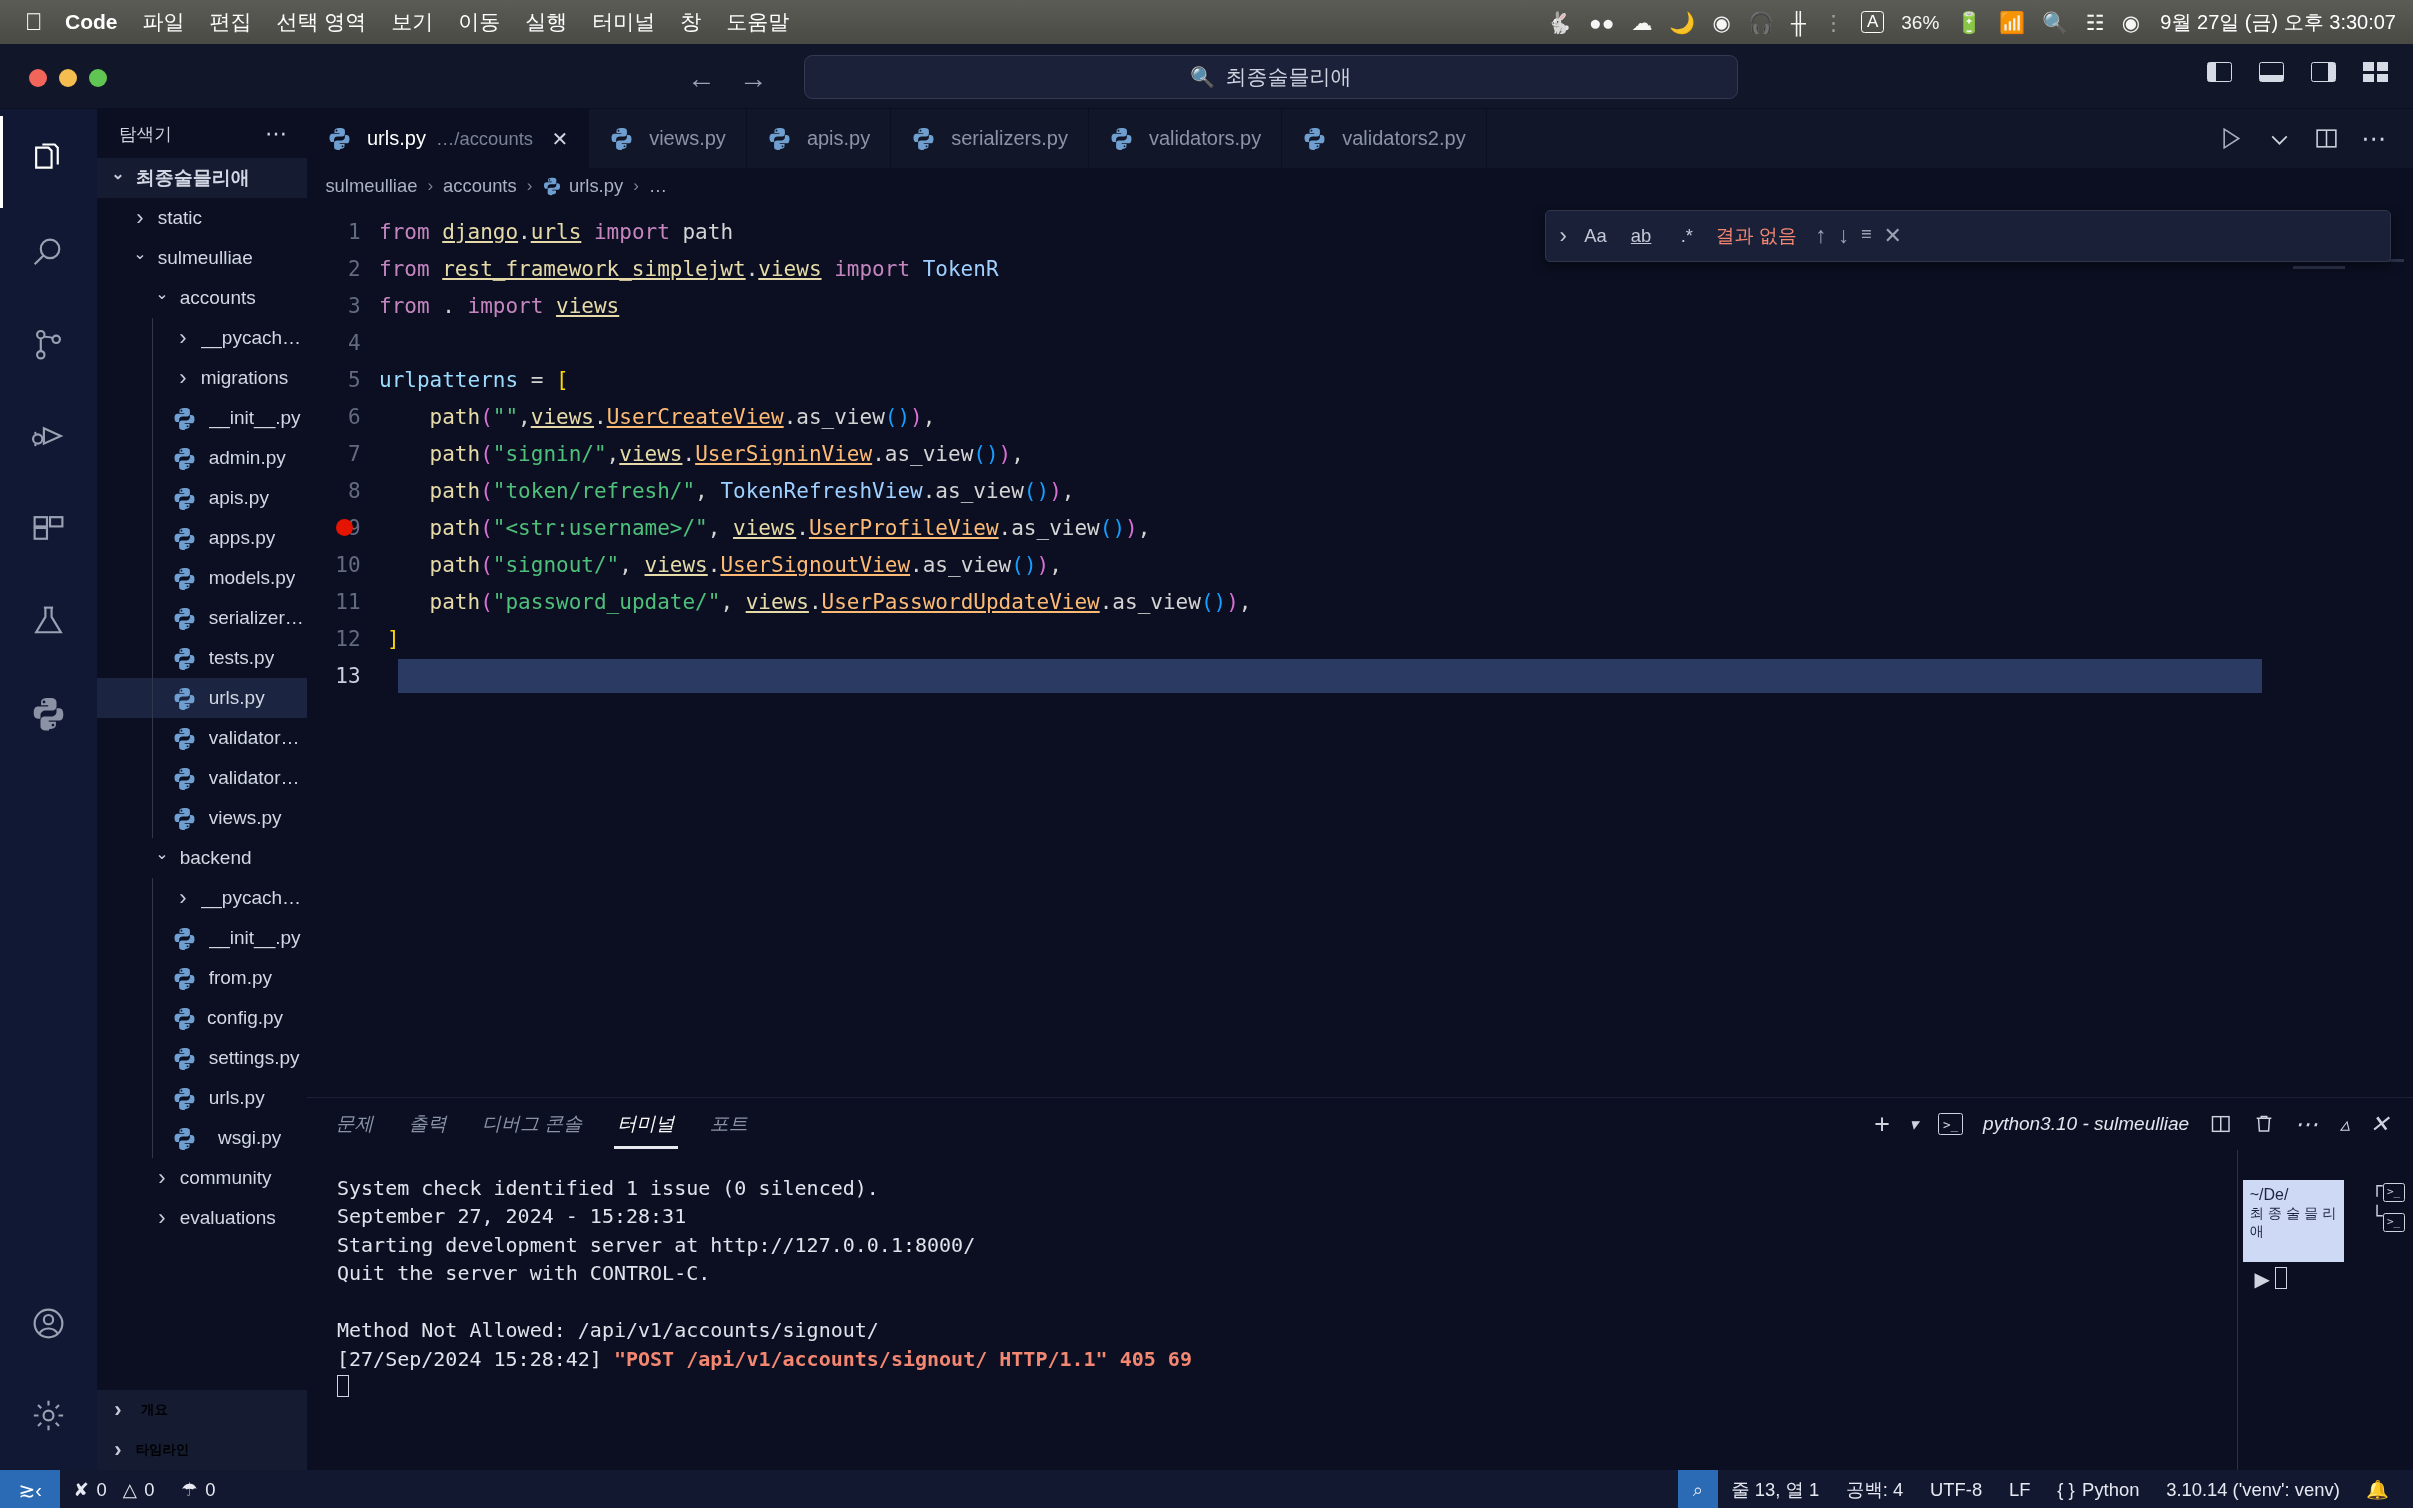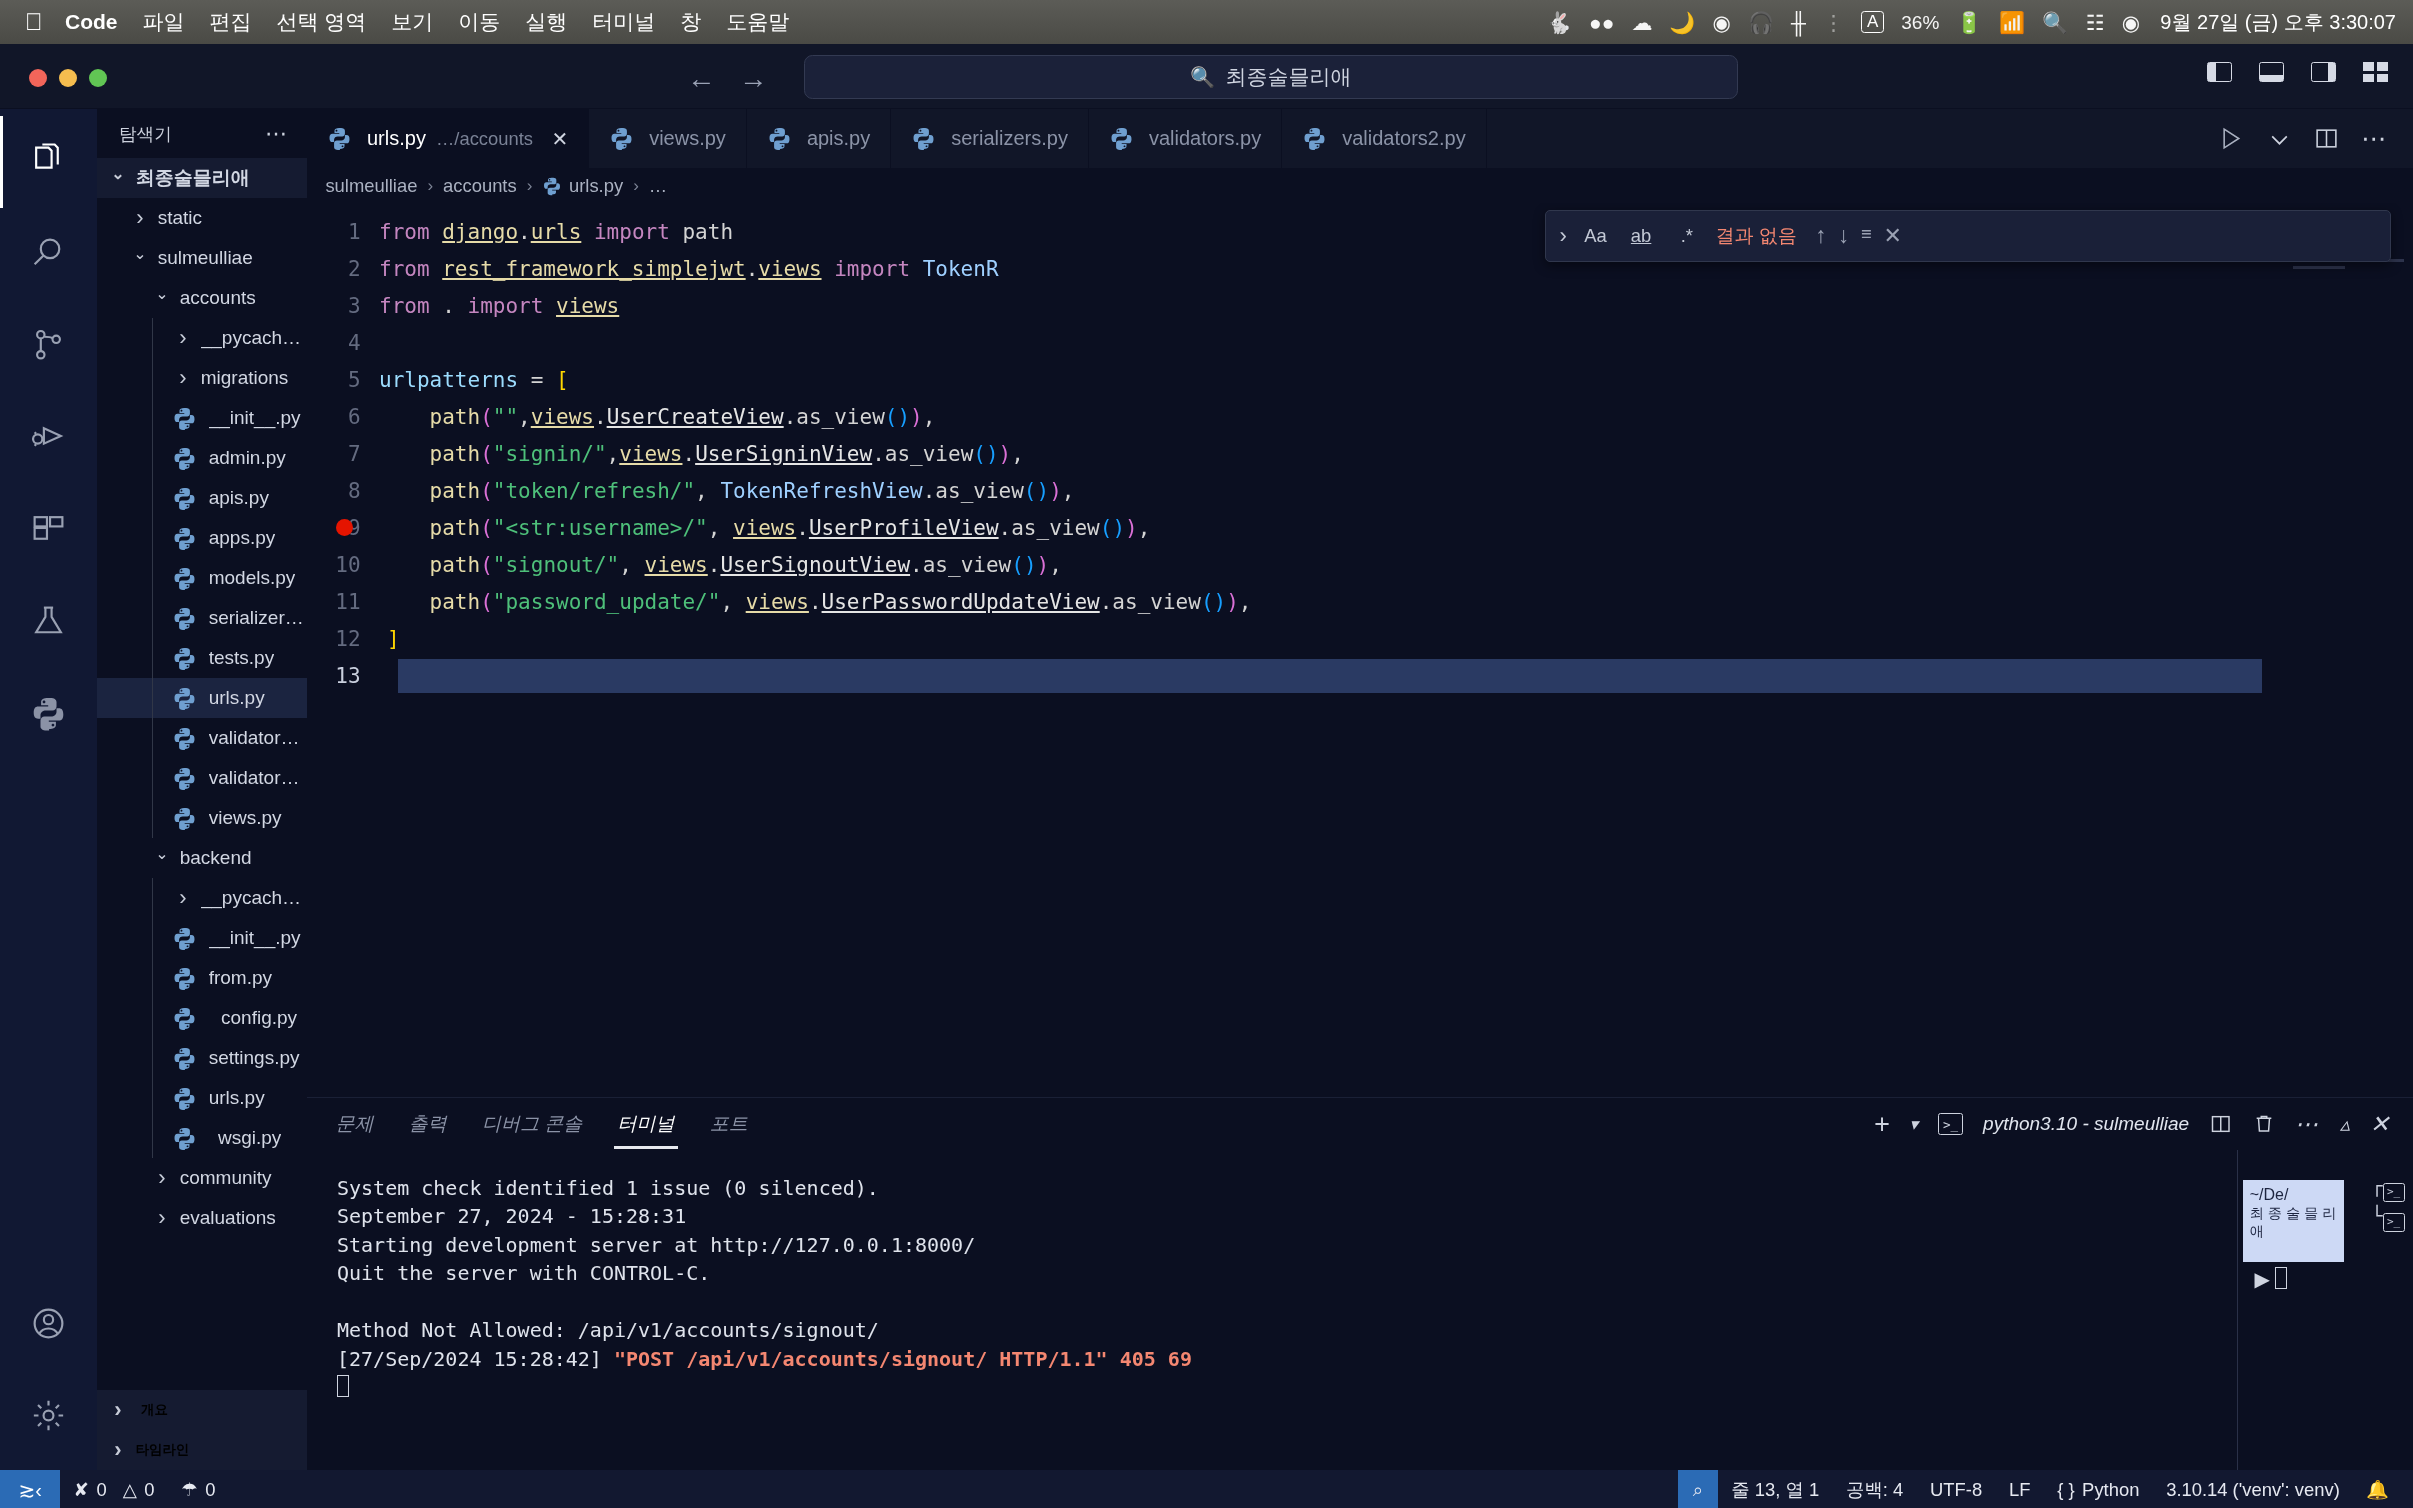--- a/index.html
+++ b/index.html
@@ -122,21 +122,21 @@
   .ccode { white-space:pre; }
   .bp { position:absolute; left: 28.5px; width: 17px; height:17px; border-radius:50%; background:#e51400; }
   .selline { position:absolute; background:#2a3a63; }
 
   
   .t-kw   { color:#c586c0; }
   .t-mod  { color:#e6dba8; text-decoration: underline; }
   .t-var  { color:#9cdcfe; }
   .t-fn   { color:#e6dba8; }
   .t-cls  { color:#9fd0ff; }
-  .t-clsu { color:#e5e5e5; text-decoration: underline; }
+  .t-clsu { color:#fdba74; text-decoration: underline; }
   .t-str  { color:#4ec07a; }
   .t-paren1{ color:#ffd700; }
   .t-paren2{ color:#da70d6; }
   .t-paren3{ color:#179fff; }
   .t-plain { color:#d4d4d4; }
 
   
   #findwidget {
     position:absolute; top: 6.7px; right: 22px; width: 846px; height: 52px;
     background:#1a2038; border:0.8px solid #30374d; border-radius:5px;
@@ -519,21 +519,21 @@
           </div>
           <div class="row">
             <div class="guide" style="left: 55px;"></div>
             <span style="display: inline-block; width: 75px; flex: 0 0 auto;"></span>
             <span style="display: flex; align-items: center; flex: 0 0 auto;">
               <svg class="pyicon" viewBox="0 0 24 24" fill="#6f9fd0">
                 <path d="M11.6 2c-2.6 0-4.4.8-4.4 2.6v2.1h4.6v.7H5.3C3.4 7.4 2.4 8.7 2.4 11.4s.9 4 2.9 4h1.5v-2.3c0-1.9 1.6-3.1 3.5-3.1h4.3c1.5 0 2.6-1.1 2.6-2.6V4.6C17.2 3 15.5 2 13.5 2h-1.9zm-2.5 1.6c.5 0 .9.4.9.9s-.4.9-.9.9-.9-.4-.9-.9.4-.9.9-.9z"></path>
                 <path d="M12.4 22c2.6 0 4.4-.8 4.4-2.6v-2.1h-4.6v-.7h6.5c1.9 0 2.9-1.3 2.9-4s-.9-4-2.9-4h-1.5v2.3c0 1.9-1.6 3.1-3.5 3.1H9.4c-1.5 0-2.6 1.1-2.6 2.6v3.8c0 1.6 1.7 2.6 3.7 2.6h1.9zm2.5-1.6c-.5 0-.9-.4-.9-.9s.4-.9.9-.9.9.4.9.9-.4.9-.9.9z"></path>
               </svg>
             </span>
-            <span class="lbl" style="margin-left: 19px;">config.py</span>
+            <span class="lbl" style="margin-left: 5px;">config.py</span>
           </div>
           <div class="row">
             <div class="guide" style="left: 55px;"></div>
             <span style="display: inline-block; width: 75px; flex: 0 0 auto;"></span>
             <span style="display: flex; align-items: center; flex: 0 0 auto;">
               <svg class="pyicon" viewBox="0 0 24 24" fill="#6f9fd0">
                 <path d="M11.6 2c-2.6 0-4.4.8-4.4 2.6v2.1h4.6v.7H5.3C3.4 7.4 2.4 8.7 2.4 11.4s.9 4 2.9 4h1.5v-2.3c0-1.9 1.6-3.1 3.5-3.1h4.3c1.5 0 2.6-1.1 2.6-2.6V4.6C17.2 3 15.5 2 13.5 2h-1.9zm-2.5 1.6c.5 0 .9.4.9.9s-.4.9-.9.9-.9-.4-.9-.9.4-.9.9-.9z"></path>
                 <path d="M12.4 22c2.6 0 4.4-.8 4.4-2.6v-2.1h-4.6v-.7h6.5c1.9 0 2.9-1.3 2.9-4s-.9-4-2.9-4h-1.5v2.3c0 1.9-1.6 3.1-3.5 3.1H9.4c-1.5 0-2.6 1.1-2.6 2.6v3.8c0 1.6 1.7 2.6 3.7 2.6h1.9zm2.5-1.6c-.5 0-.9-.4-.9-.9s.4-.9.9-.9.9.4.9.9-.4.9-.9.9z"></path>
               </svg>
             </span>

